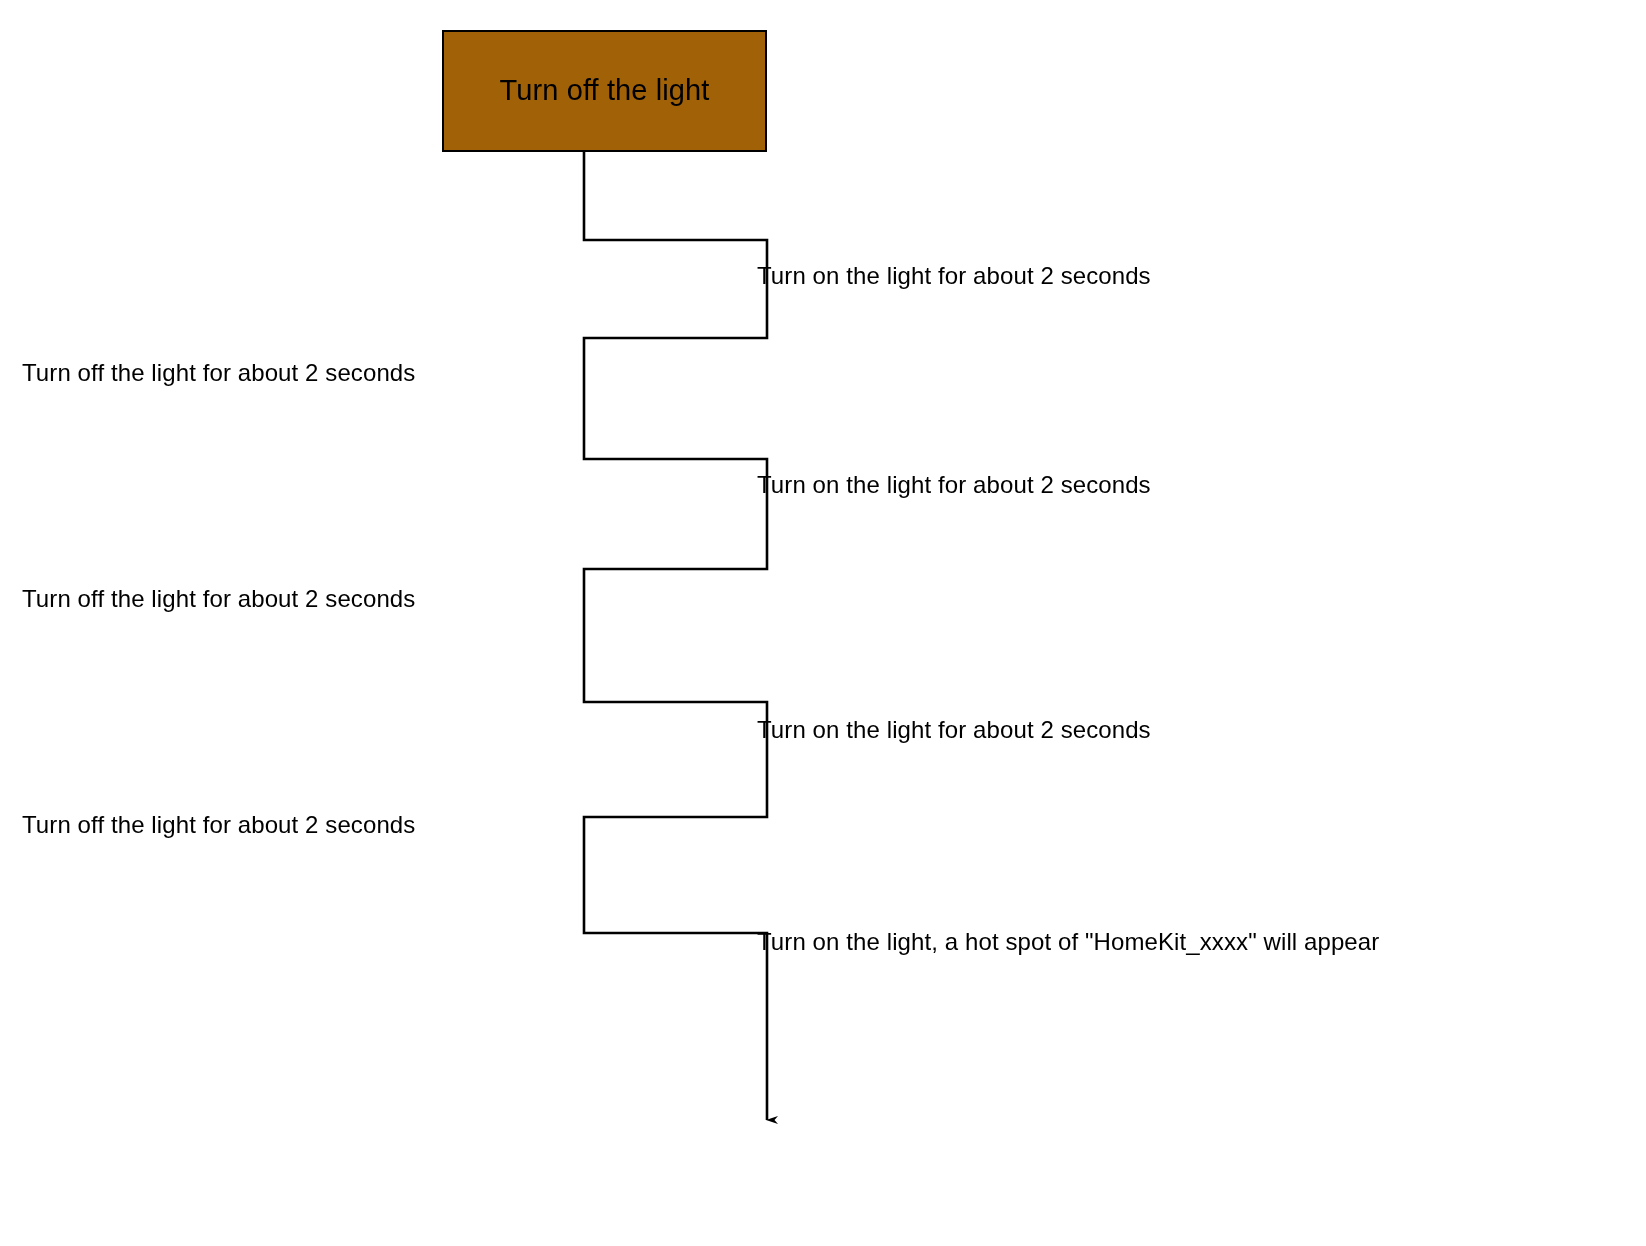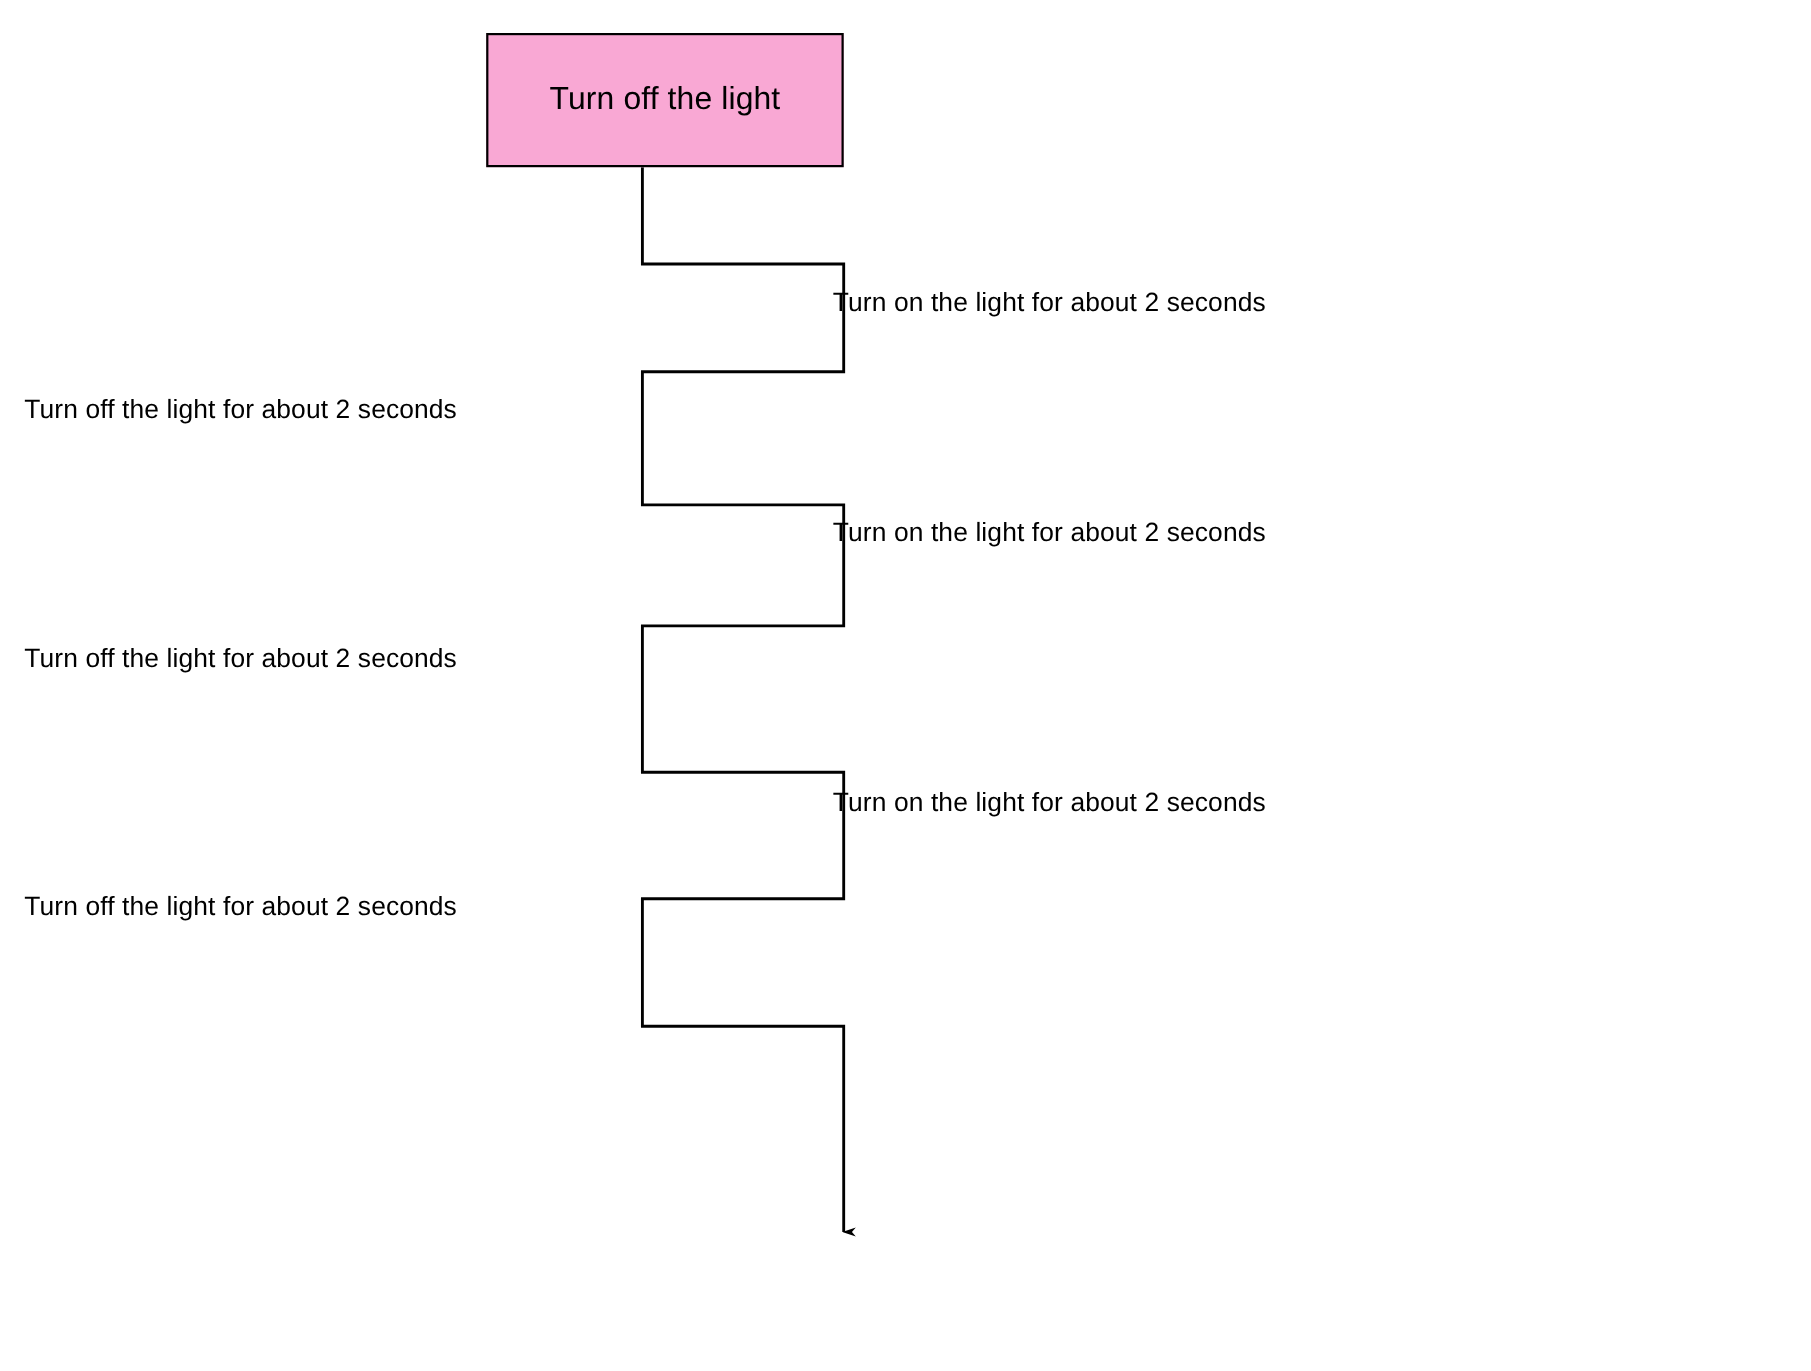--- a/index.html
+++ b/index.html
@@ -31,21 +31,21 @@
     pointer-events: none;
   }
   .start-box {
     position: absolute;
     left: 442px;
     top: 30px;
     width: 325px;
     height: 122px;
     border: 2px solid #000000;
     box-sizing: border-box;
-    background: #f9a8d4;
+    background: #a16207;
     display: flex;
     align-items: center;
     justify-content: center;
   }
   .start-box-label {
     font-size: 29px;
     line-height: 1.1;
     letter-spacing: 0.1px;
     white-space: nowrap;
   }
@@ -103,14 +103,15 @@
   <div class="wave-label label-off-1">Turn off the light for about 2 seconds</div>
 
   <div class="wave-label label-on-2">Turn on the light for about 2 seconds</div>
 
   <div class="wave-label label-off-2">Turn off the light for about 2 seconds</div>
 
   <div class="wave-label label-on-3">Turn on the light for about 2 seconds</div>
 
   <div class="wave-label label-off-3">Turn off the light for about 2 seconds</div>
 
+  <div class="wave-label label-on-4">Turn on the light, a hot spot of "HomeKit_xxxx" will appear</div>
 
 </div>
 
 </body></html>

